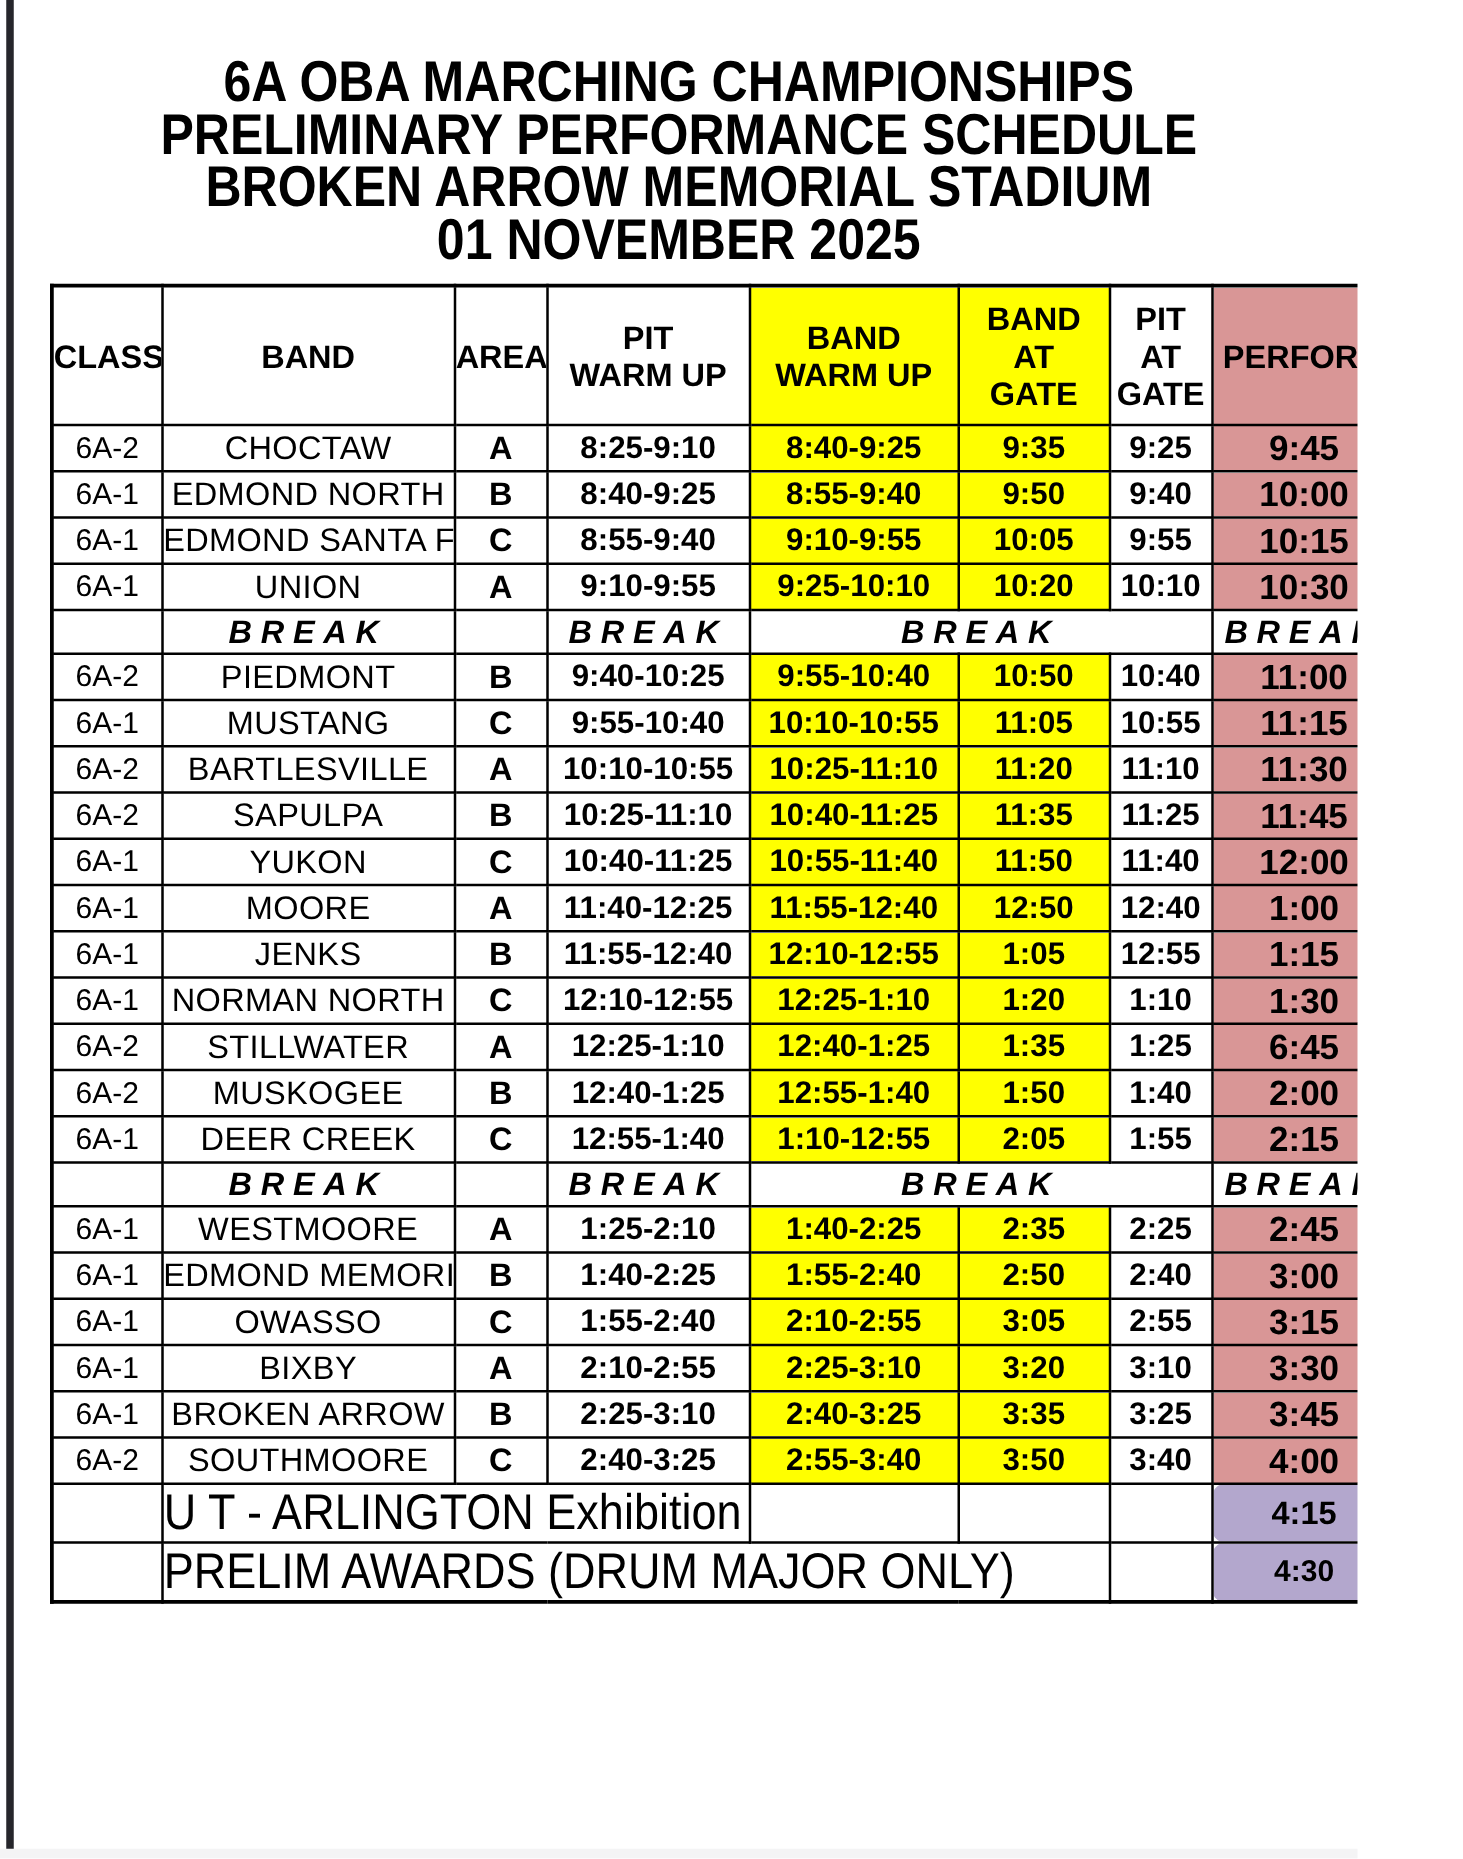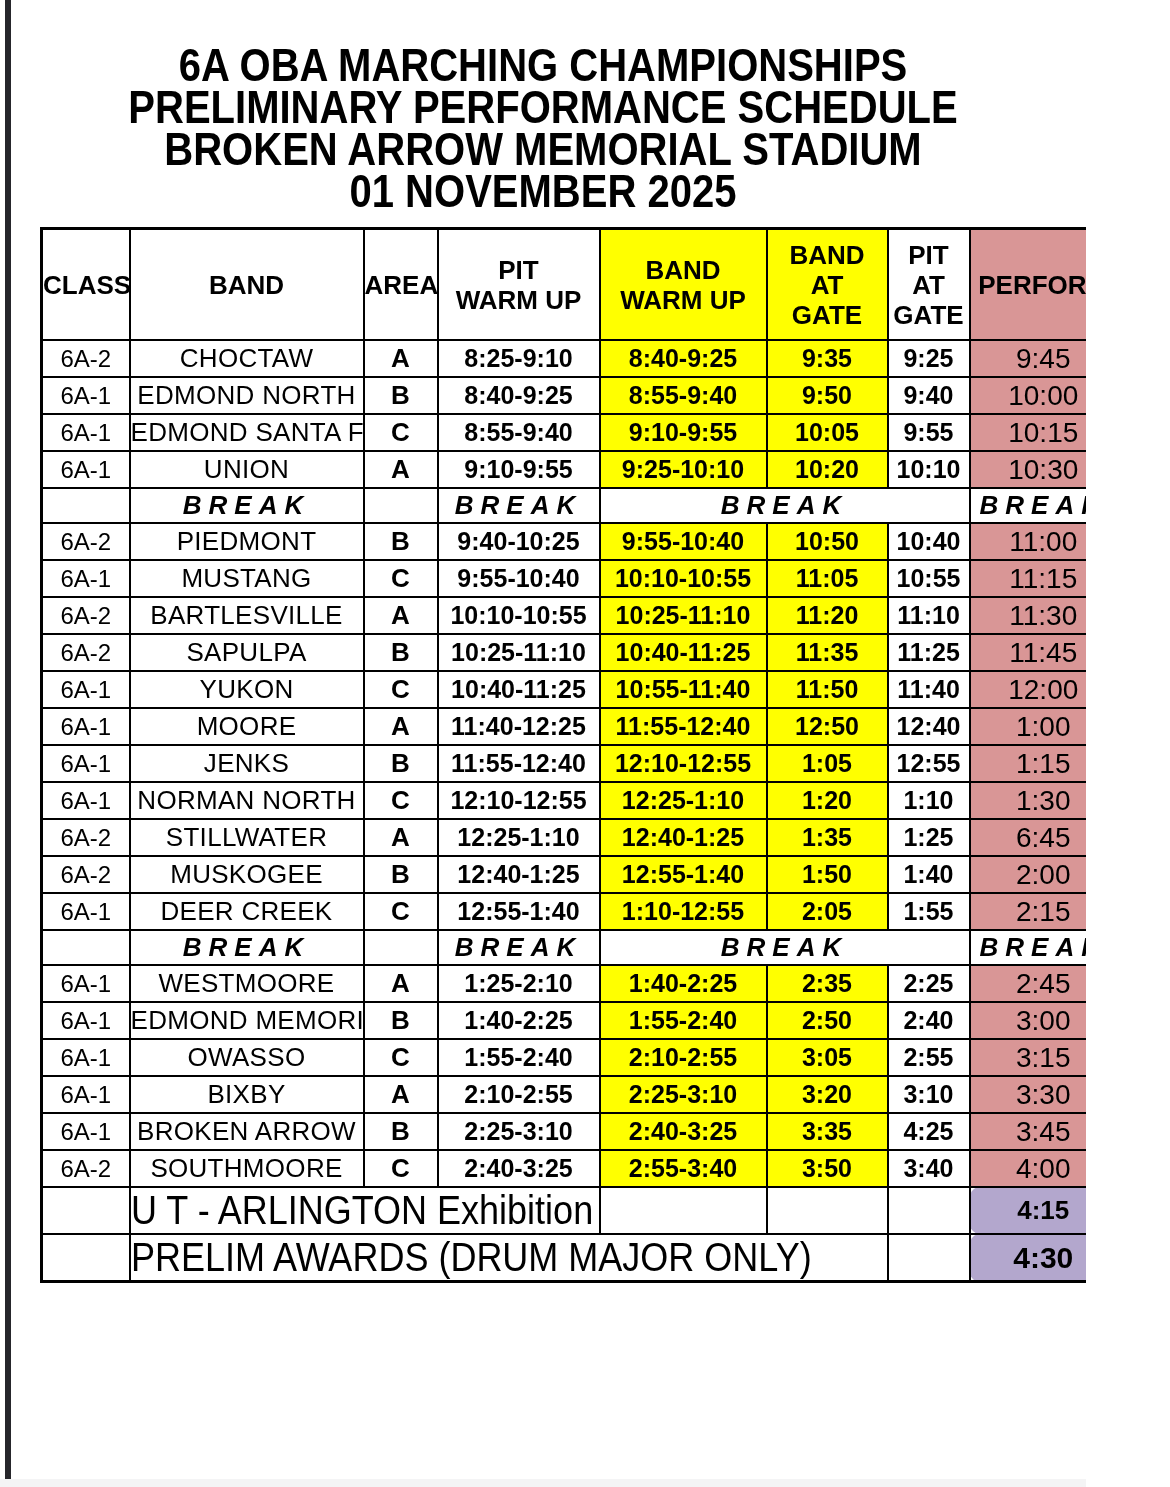--- a/index.html
+++ b/index.html
@@ -26,30 +26,30 @@
 
   
   tr.hdr td{height:109px;vertical-align:bottom;font-weight:bold;font-size:26px;line-height:30px;padding-bottom:2px;}
 
   
   tr.entry td{height:35px;}
   td.c-class{font-size:24px;font-weight:normal;}
   td.c-band{font-size:26px;font-weight:normal;letter-spacing:0.3px;}
   td.c-area{font-size:26px;font-weight:bold;}
   td.c-time{font-size:25px;font-weight:bold;}
-  td.c-perform{font-size:28px;font-weight:normal;}
+  td.c-perform{font-size:28px;font-weight:bold;}
 
   
   tr.divider td{height:33px;font-size:26px;font-weight:bold;font-style:italic;letter-spacing:7px;}
 
   
   tr.foot td{height:43px;}
   td.f-label{text-align:left;font-size:40px;font-weight:normal;padding-left:5px;}
   td.f-perform{font-size:26px;font-weight:bold;}
-  td.f-perform.big{font-size:30px;}
+  td.f-perform.big{font-size:24px;}
   tr.foot.r2 td{height:45px;}
   tr.foot.r3 td{height:40px;}
   .squeeze{display:inline-block;transform:scaleX(0.9);transform-origin:0 50%;}
 </style>
 </head>
 <body>
 
 <div id="page">
   <div id="edge-left" class="edge"></div>
   <div id="edge-right" class="edge"></div>
@@ -312,21 +312,21 @@
           <td class="bg-white c-time">3:10</td>
           <td class="bg-rose c-perform">3:30</td>
         </tr>
         <tr class="entry">
           <td class="bg-white c-class">6A-1</td>
           <td class="bg-white c-band">BROKEN ARROW</td>
           <td class="bg-white c-area">B</td>
           <td class="bg-white c-time">2:25-3:10</td>
           <td class="bg-yellow c-time">2:40-3:25</td>
           <td class="bg-yellow c-time">3:35</td>
-          <td class="bg-white c-time">4:25</td>
+          <td class="bg-white c-time">3:25</td>
           <td class="bg-rose c-perform">3:45</td>
         </tr>
         <tr class="entry">
           <td class="bg-white c-class">6A-2</td>
           <td class="bg-white c-band">SOUTHMOORE</td>
           <td class="bg-white c-area">C</td>
           <td class="bg-white c-time">2:40-3:25</td>
           <td class="bg-yellow c-time">2:55-3:40</td>
           <td class="bg-yellow c-time">3:50</td>
           <td class="bg-white c-time">3:40</td>

